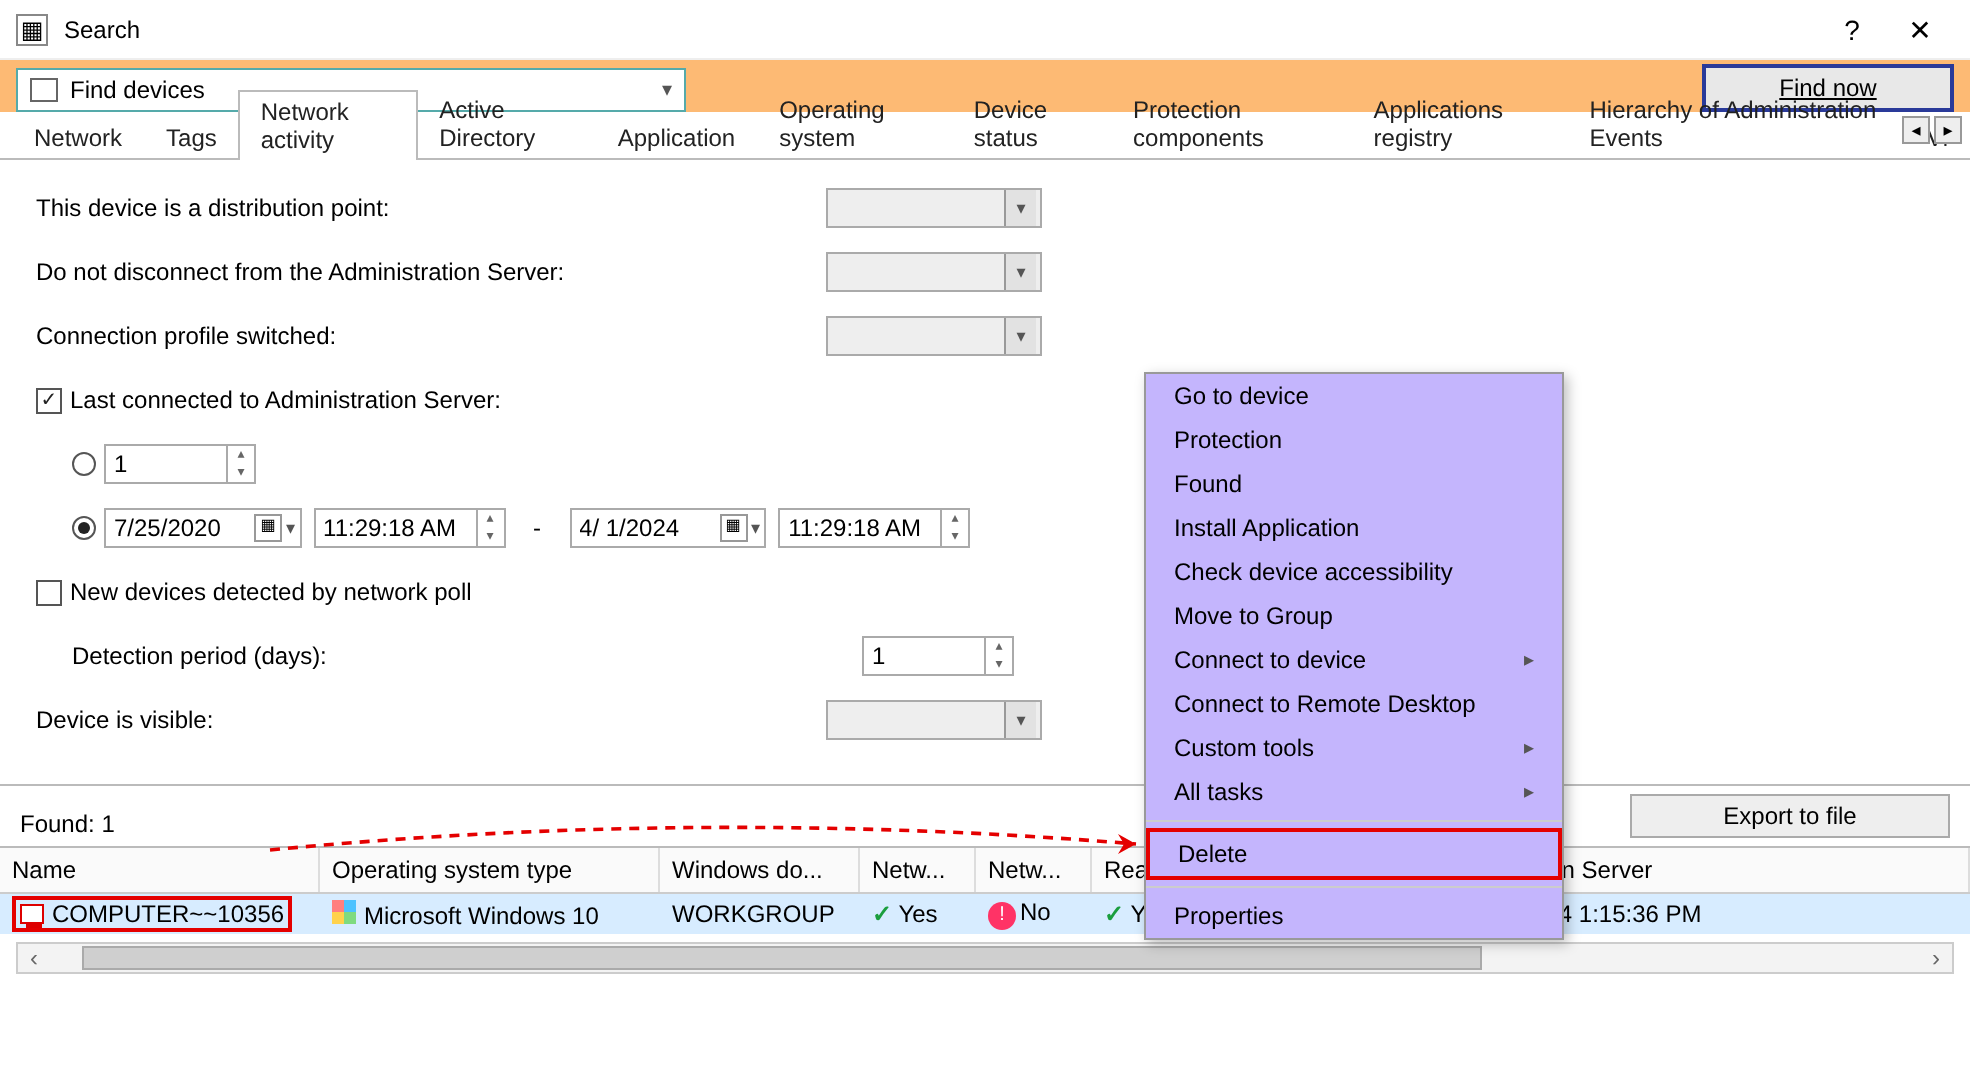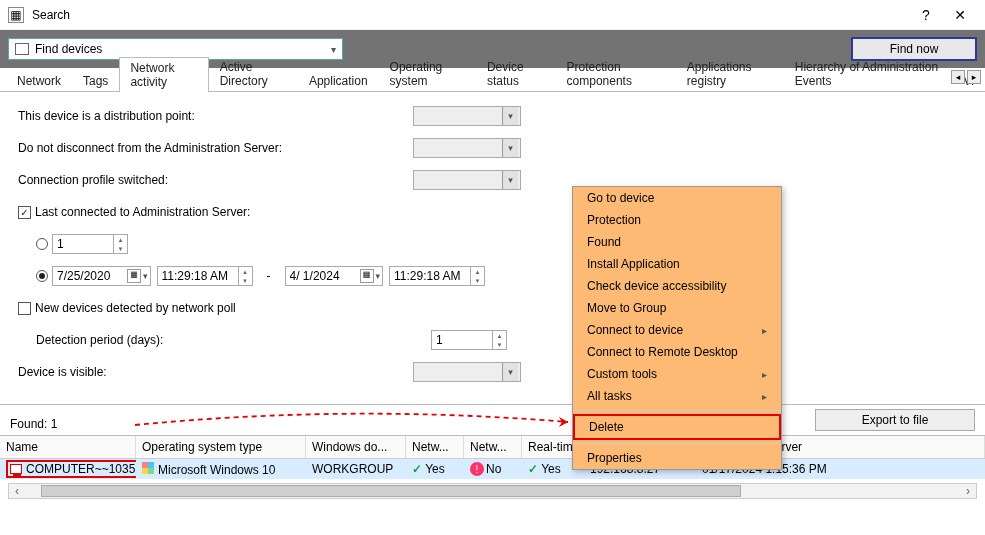--- a/index.html
+++ b/index.html
@@ -1,25 +1,25 @@
 <!DOCTYPE html>
 <html><head>
 <meta charset="utf-8">
 <style>
 *{box-sizing:border-box;margin:0;padding:0;font-family:"Segoe UI",Tahoma,sans-serif;font-size:12px;color:#000}
 body{background:#fff;width:985px;height:535px;overflow:hidden;position:relative}
 .titlebar{height:30px;display:flex;align-items:center;padding:0 8px;border-bottom:1px solid #eee}
 .titlebar .app-icon{width:16px;height:16px;background:#fff;border:1px solid #888;display:inline-flex;align-items:center;justify-content:center;margin-right:8px}
 .titlebar .spacer{flex:1}
 .titlebar .win-btn{width:34px;text-align:center;font-size:14px}
-.toolbar{background:#737373;height:38px;display:flex;align-items:center;padding:0 8px}
+.toolbar{background:#fdba74;height:26px;display:flex;align-items:flex-end;padding:0 8px}
 .toolbar-select{background:#fff;border:1px solid #5aa;display:flex;align-items:center;width:335px;height:22px;padding:0 6px}
 .toolbar-select .sq{width:14px;height:12px;border:1px solid #666;margin-right:6px}
 .toolbar-select .chev{margin-left:auto;font-size:10px;color:#555}
-.find-now{margin-left:auto;background:#e8e8e8;border:2px solid #2a3a99;height:24px;width:126px;text-align:center;line-height:20px;}
+.find-now{margin-left:auto;background:#e8e8e8;border:2px solid #2a3a99;height:24px;width:126px;text-align:center;line-height:20px;text-decoration:underline}
 .tabs{border-bottom:1px solid #bbb;display:flex;align-items:flex-end;height:24px;padding-left:6px;position:relative}
 .tab{padding:3px 10px;border:1px solid transparent;border-bottom:none;color:#222;cursor:default}
 .tab.active{border-color:#bbb;background:#fff;position:relative;top:1px}
 .tab-nav{position:absolute;right:4px;top:2px;display:flex;gap:2px;align-items:center}
 .tab-nav .tn{border:1px solid #999;width:14px;height:14px;font-size:9px;display:flex;align-items:center;justify-content:center;background:#eee}
 .form-area{padding:8px 18px}
 .row{display:flex;align-items:center;height:32px}
 .row .lbl{width:395px}
 .row .combo{width:108px;height:20px;border:1px solid #aaa;background:#eee;display:flex;align-items:center;justify-content:flex-end;padding-right:2px}
 .row .combo .cv{border-left:1px solid #999;width:16px;height:100%;display:flex;align-items:center;justify-content:center;font-size:9px;color:#555;background:#e2e2e2}
@@ -47,29 +47,29 @@
 .dev-icon::after{content:"";position:absolute;bottom:-3px;left:2px;width:8px;height:2px;background:#d00}
 .win-icon{width:12px;height:12px;display:inline-block;margin-right:4px;background:conic-gradient(#4cc2ff 0 25%,#7fdb7f 0 50%,#ffd24c 0 75%,#ff7f7f 0)}
 .tick{color:#1a9e3e;font-weight:bold}
 .excl{display:inline-flex;width:14px;height:14px;border-radius:50%;background:#f36;color:#fff;align-items:center;justify-content:center;font-size:10px;margin-right:2px}
 .hl-red{border:2px solid #e40000;padding:0 2px;height:18px;display:inline-flex;align-items:center}
 .scroll-h{height:16px;border:1px solid #ccc;background:#f3f3f3;display:flex;align-items:center;margin:4px 8px 0}
 .scroll-h .sb{width:16px;text-align:center;color:#666}
 .scroll-h .track{flex:1;height:100%;position:relative}
 .scroll-h .thumb{position:absolute;left:16px;top:1px;height:12px;width:700px;background:#cfcfcf;border:1px solid #aaa}
 
-.ctx{position:absolute;left:572px;top:186px;width:210px;background:#fdba74;border:1px solid #999;box-shadow:2px 2px 6px rgba(0,0,0,.25);z-index:50}
+.ctx{position:absolute;left:572px;top:186px;width:210px;background:#c4b5fd;border:1px solid #999;box-shadow:2px 2px 6px rgba(0,0,0,.25);z-index:50}
 .ctx .mi{padding:4px 14px;display:flex;align-items:center}
 .ctx .mi .sub-ar{margin-left:auto;font-size:10px;color:#555}
 .ctx hr{border:none;border-top:1px solid #ccc;margin:3px 0}
 .ctx .mi.del{border:2px solid #e40000}
 .ctx .mi.bold{font-weight:normal}
 
 .arrow-anno{position:absolute;pointer-events:none;z-index:40}
-.col-n{width:136px}.col-os{width:170px}.col-wd{width:100px}.col-nk{width:58px}.col-nk2{width:58px}.col-rt{width:62px}.col-ip{width:112px}
+.col-n{width:160px}.col-os{width:170px}.col-wd{width:100px}.col-nk{width:58px}.col-nk2{width:58px}.col-rt{width:62px}.col-ip{width:112px}
 </style>
 </head>
 <body>
 
 <div class="titlebar">
   <span class="app-icon">▦</span>
   <span>Search</span>
   <span class="spacer"></span>
   <span class="win-btn">?</span>
   <span class="win-btn">✕</span>

